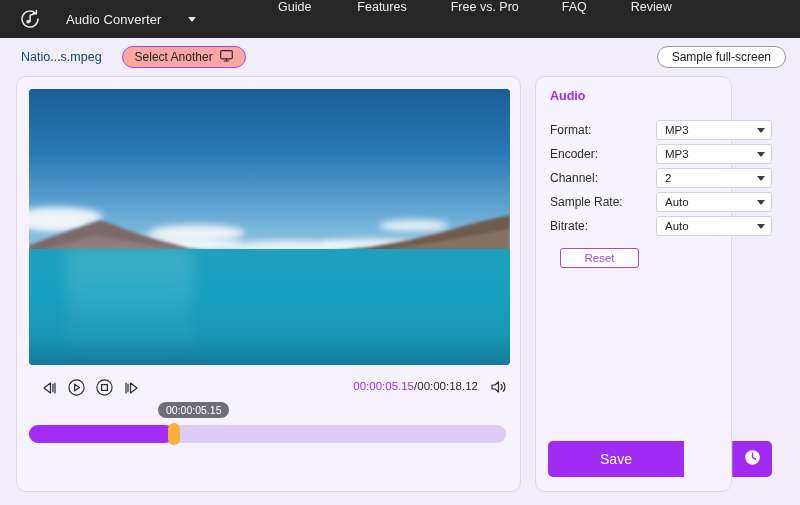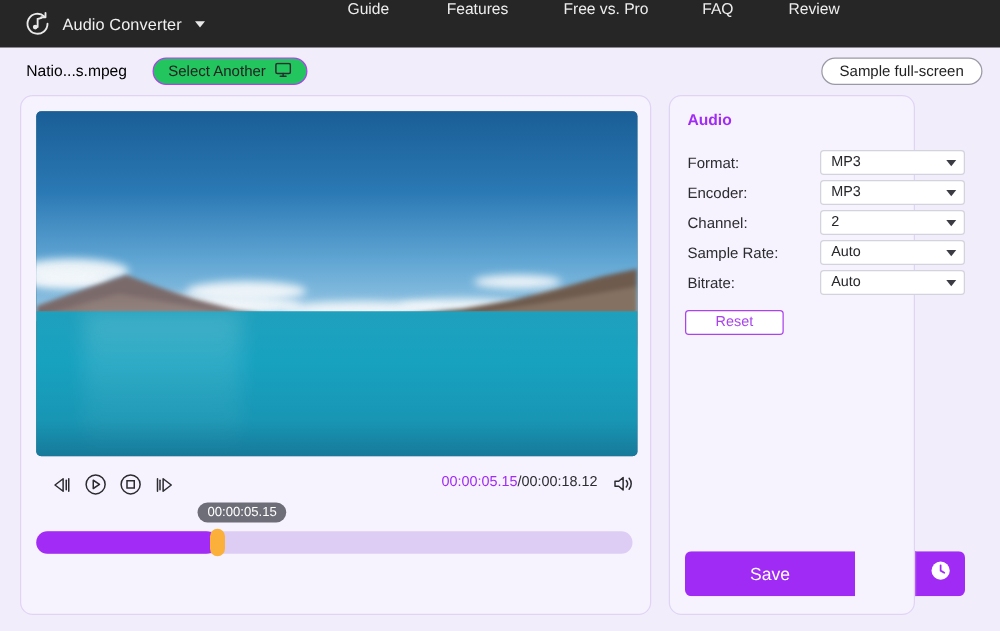--- a/index.html
+++ b/index.html
@@ -10,21 +10,21 @@
     overflow: hidden;
   }
 
   
   .topbar {
     height: 38px; width: 800px;
     background: #262626;
     display: flex; align-items: center;
     position: relative;
   }
-  .brand { display: flex; align-items: center; gap: 9px; margin-left: 19px; }
+  .brand { display: flex; align-items: center; gap: 25px; margin-left: 19px; }
   .logo-icon { width: 22px; height: 22px; display: block; }
   .brand-name { color: #f0f0f0; font-size: 13px; letter-spacing: .1px; }
   .brand-caret {
     width: 0; height: 0; margin-left: 2px;
     border-left: 4.5px solid transparent; border-right: 4.5px solid transparent;
     border-top: 5px solid #e8e8e8;
   }
   .navlinks {
     position: absolute; left: 278px; top: 0; height: 38px;
     display: flex; gap: 0;
@@ -45,25 +45,25 @@
     display: flex; align-items: center; cursor: pointer;
   }
 
   
   .subbar {
     height: 38px; width: 800px;
     display: flex; align-items: center;
     position: relative;
   }
   .filename {
-    margin-left: 21px; font-size: 12.5px; color: #000000;
+    margin-left: 21px; font-size: 12.5px; color: #0c4a6e;
   }
   .select-another {
     margin-left: 20px; height: 22px; padding: 0 12px;
-    background: #22c55e; border: 1.3px solid #a944ec;
+    background: #fca5a5; border: 1.3px solid #a944ec;
     border-radius: 11px; font-size: 12px; color: #222;
     display: flex; align-items: center; gap: 7px; cursor: pointer;
   }
   .monitor-icon { display: block; }
   .fullscreen-btn {
     position: absolute; right: 14px;
     height: 22px; padding: 0 14px;
     background: #ffffff; border: 1px solid #9a9aa6;
     border-radius: 11px; font-size: 12px; color: #222;
     display: flex; align-items: center; cursor: pointer;
@@ -171,21 +171,21 @@
     background: #ffffff; border: 1px solid #d3d3de; border-radius: 3px;
     display: flex; align-items: center; justify-content: space-between;
     padding: 0 6px 0 8px; font-size: 11.5px; color: #26262b; cursor: pointer;
   }
   .sel-caret {
     width: 0; height: 0;
     border-left: 4px solid transparent; border-right: 4px solid transparent;
     border-top: 5px solid #3b3b44;
   }
   .reset-btn {
-    position: absolute; left: 12px; top: 171px;
+    position: absolute; left: 24px; top: 171px;
     width: 79px; height: 20px;
     background: #ffffff; border: 1.3px solid #a944ec; border-radius: 3px;
     color: #a944ec; font-size: 11.5px; cursor: pointer;
     display: flex; align-items: center; justify-content: center;
   }
 
   .save-wrap {
     position: absolute; left: 12px; bottom: 14px;
     display: flex; align-items: stretch;
     width: 224px; height: 36px;

